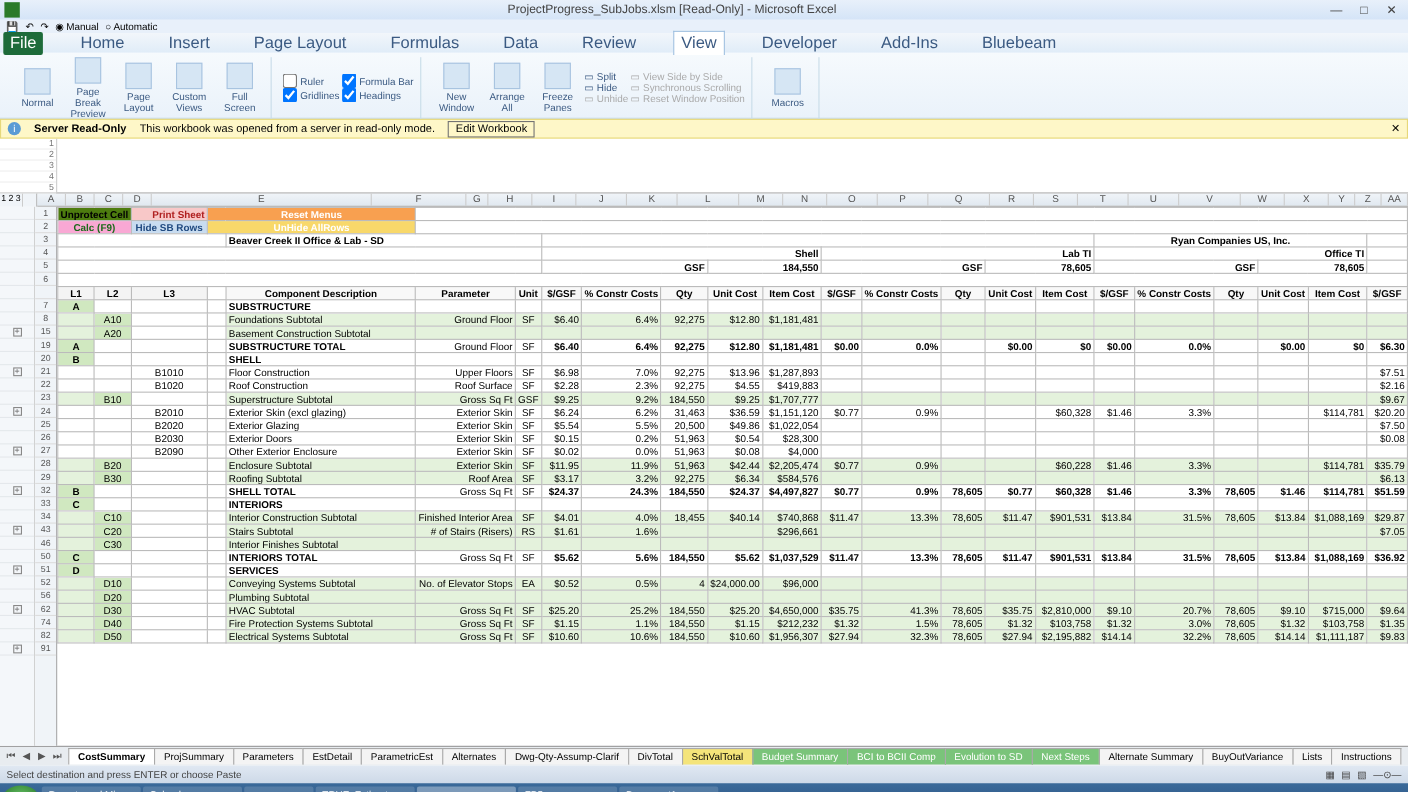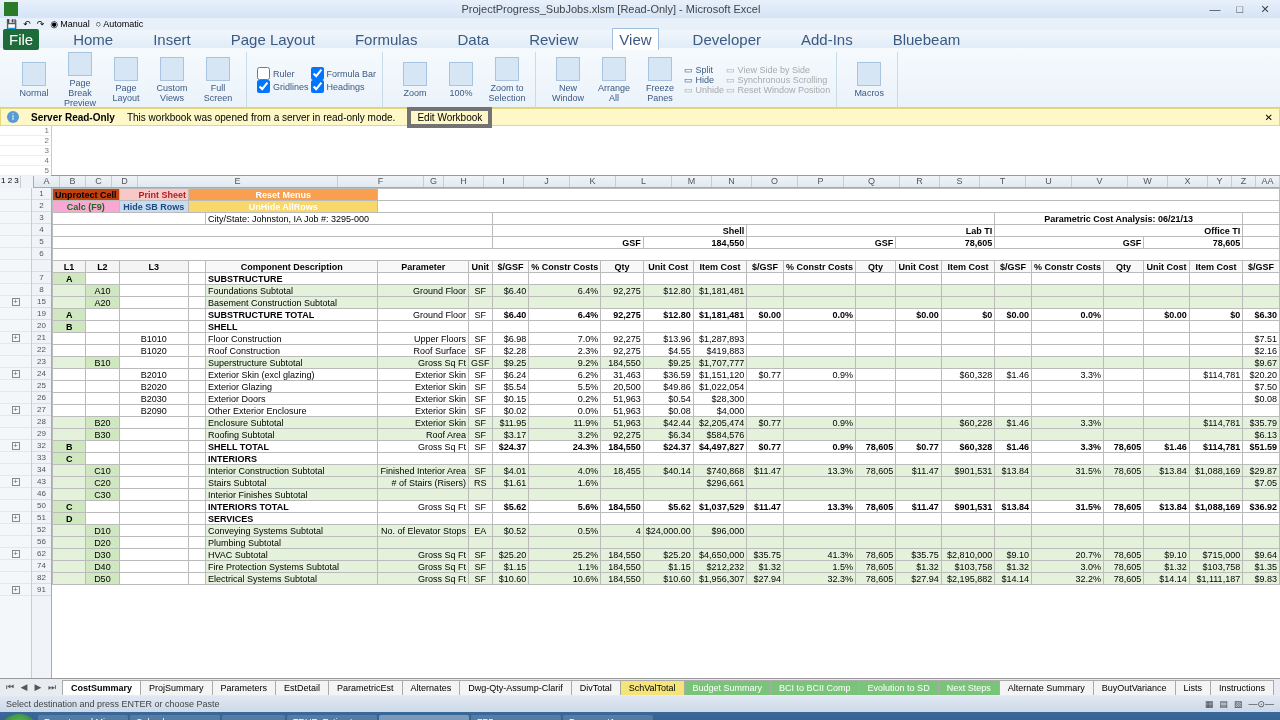--- a/index.html
+++ b/index.html
@@ -14,38 +14,38 @@
 .menubar .tab.file { background: #1e6b3a; color: #fff; border-radius:2px;}
 .menubar .tab.active { background: #fff; border:1px solid #a0c0e0; border-bottom:none;}
 .ribbon { height: 60px; background: linear-gradient(#f6fafd,#eaf2fa); border-bottom: 1px solid #b8d0e8; display:flex; align-items:flex-start; padding:4px 6px; gap:4px;}
 .rgroup { border-right:1px solid #c8dce8; padding:0 6px; height:56px; display:flex; gap:2px;}
 .rbtn { display:flex; flex-direction:column; align-items:center; justify-content:center; width:44px; font-size:9px; color:#3b5a82; text-align:center;}
 .rbtn .ic { width:24px; height:24px; background:#d6e6f4; border:1px solid #a8c4e0; margin-bottom:2px;}
 .rchk { display:flex; flex-direction:column; gap:0; font-size:9px; color:#3b5a82; justify-content:center;}
 .rchk label{display:flex; align-items:center; gap:3px;}
 .infobar { height: 18px; background: #fef7c8; border:1px solid #e6d87a; display:flex; align-items:center; padding:0 6px; font-size:10px; gap:12px;}
 .infobar .icon{ width:12px;height:12px;border-radius:50%;background:#5a9bd5;color:#fff;display:flex;align-items:center;justify-content:center;font-size:9px;}
-.infobar .btn{ padding:1px 6px; border:4px solid #737373;}
+.infobar .btn{ padding:1px 6px; border:1px solid #737373;}
 .infobar .x{margin-left:auto;}
 .topstrip{height:50px;border-bottom:1px solid #999;display:flex;}
 .topstrip .rownums{width:52px;border-right:1px solid #ccc;}
 .topstrip .rownums div{height:10px;font-size:8px;text-align:right;padding-right:2px;color:#777;border-bottom:1px solid #eee;}
 .colhdr{height:12px;background:linear-gradient(#f0f4f8,#e0e8f0);display:flex;border-bottom:1px solid #aaa;}
 .colhdr div{border-right:1px solid #ccc;text-align:center;font-size:9px;color:#555;}
 .sheet{display:flex;height:490px;}
 .leftout{width:32px;background:#f4f7fa;border-right:1px solid #ccc;display:flex;flex-direction:column;}
 .leftout .row{height:12px;border-bottom:1px solid #e4e8ec;display:flex;align-items:center;justify-content:center;font-size:8px;color:#666;}
 .leftout .plus{width:8px;height:8px;border:1px solid #888;line-height:6px;text-align:center;font-size:8px;}
 .rownumcol{width:20px;background:#f0f4f8;border-right:1px solid #aaa;}
 .rownumcol div{height:12px;font-size:8px;text-align:center;color:#555;border-bottom:1px solid #ddd;line-height:12px;}
 .grid{flex:1;overflow:hidden;}
 table{border-collapse:collapse;table-layout:fixed;}
 td{border:1px solid #bbb;height:12px;font-size:9px;padding:0 2px;white-space:nowrap;overflow:hidden;}
 .btn-cell{text-align:center;font-weight:bold;}
-.unprotect{background:#c2410c;margin-left:27px;}
+.unprotect{background:#4d7c0f;margin-left:27px;}
 .printsheet{background:#f8c8c8;color:#b02020;padding-left:19px;}
 .reset{background:#f8a050;color:#fff;}
 .calc{background:#f9a8d4;color:#1a6a1a;}
 .hide{background:#c8dcf0;color:#204a80;}
 .unhide{background:#f8d86a;color:#fff;}
 .lvl{background:#f4f4f4;text-align:center;font-weight:bold;margin-left:24px;}
 .green{background:#e4f2dc;}
 .dgreen{background:#d0e8c0;}
 .hdr{background:#f8f8f8;text-align:center;font-weight:bold;}
 .right{text-align:right;}
@@ -136,34 +136,20 @@
     <div class="rchk">
       <label>
           <input type="checkbox" checked="" style="">
           <span>Formula Bar</span>
         </label>
       <label>
           <input type="checkbox" checked="" style="">
           <span>Headings</span>
         </label>
     </div>
-  </div>
-  <div class="rgroup">
-    <div class="rbtn">
-        <div class="ic"></div>
-        <span>Zoom</span>
-      </div>
-    <div class="rbtn">
-        <div class="ic"></div>
-        <span>100%</span>
-      </div>
-    <div class="rbtn">
-        <div class="ic"></div>
-        <span>Zoom to Selection</span>
-      </div>
   </div>
   <div class="rgroup">
     <div class="rbtn">
         <div class="ic"></div>
         <span>New Window</span>
       </div>
     <div class="rbtn">
         <div class="ic"></div>
         <span>Arrange All</span>
       </div>
@@ -373,23 +359,23 @@
             <td colspan="18"></td>
           </tr>
           <tr>
             <td colspan="2" class="btn-cell calc">Calc (F9)</td>
             <td colspan="1" class="btn-cell hide">Hide SB Rows</td>
             <td colspan="2" class="btn-cell unhide">UnHide AllRows</td>
             <td colspan="18"></td>
           </tr>
           <tr>
             <td colspan="4"></td>
-            <td colspan="3">City/State:  Johnston, IA  Job #:   3295-000</td>
+            <td colspan="3" class="bold">Beaver Creek II Office &amp; Lab - SD</td>
             <td colspan="10"></td>
-            <td colspan="5" class="bold center">Parametric Cost Analysis:  06/21/13</td>
+            <td colspan="5" class="bold center">Ryan Companies US, Inc.</td>
             <td></td>
           </tr>
           <tr>
             <td colspan="7"></td>
             <td colspan="5" class="right bold">Shell</td>
             <td colspan="5" class="right bold">Lab TI</td>
             <td colspan="5" class="right bold">Office TI</td>
             <td></td>
           </tr>
           <tr>

